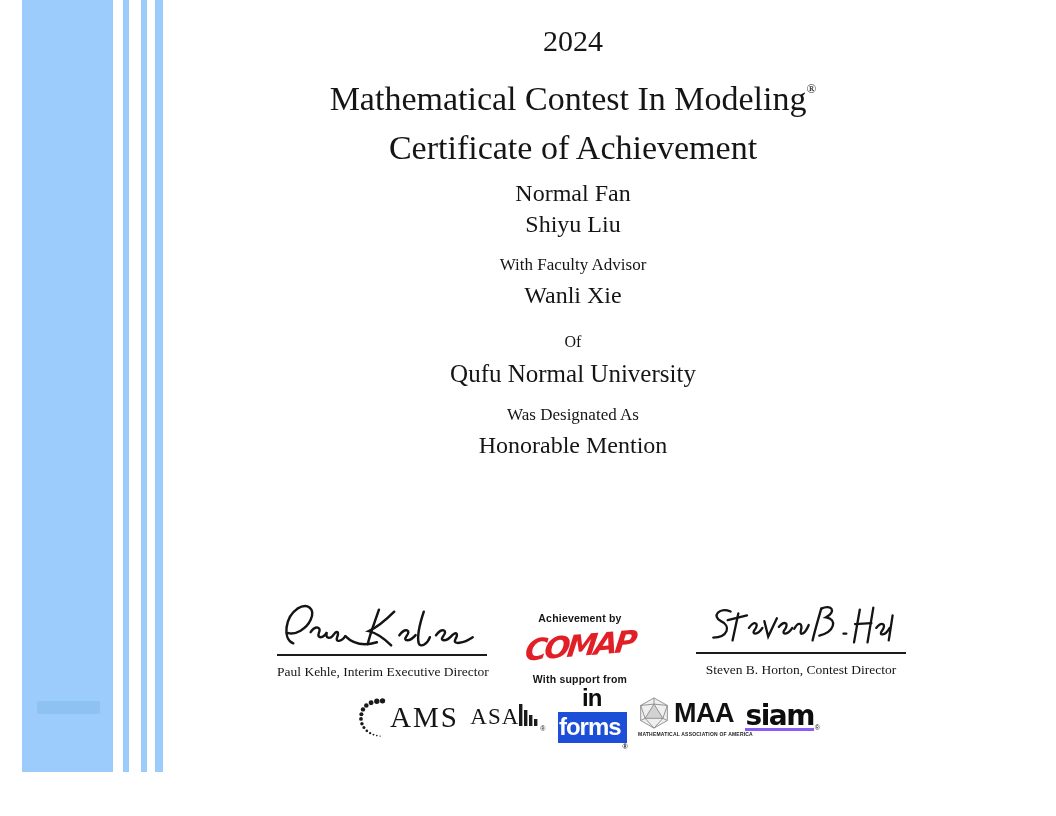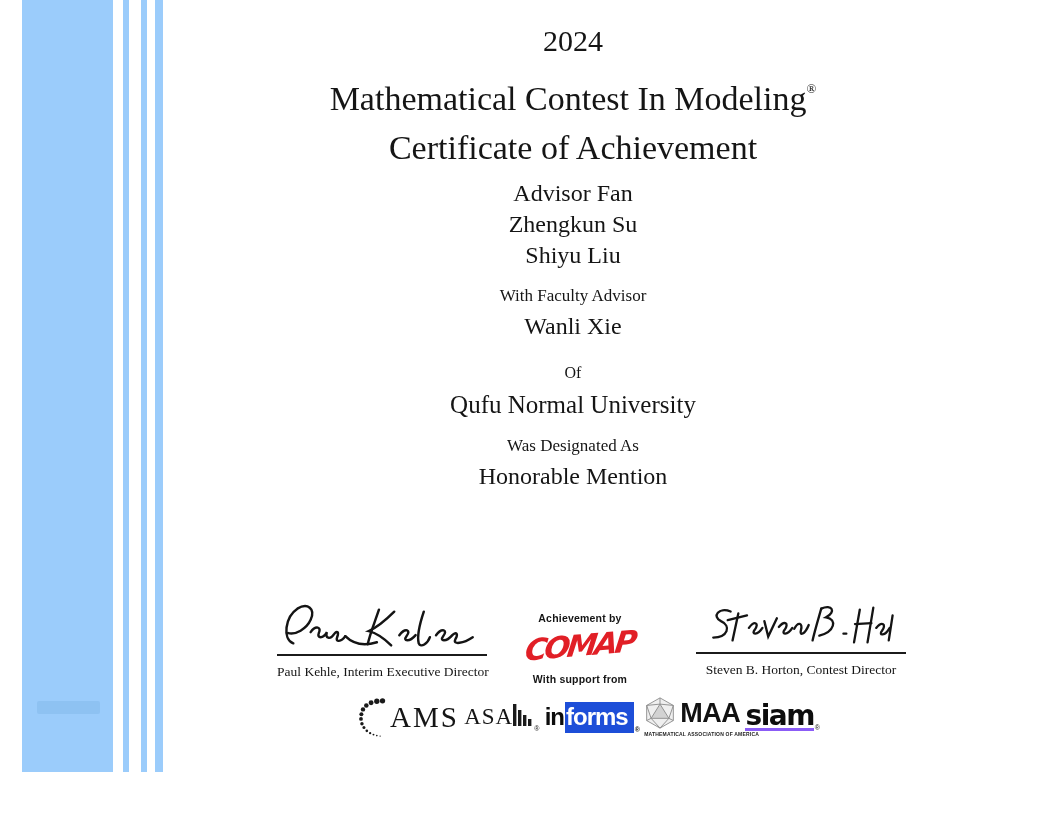--- a/index.html
+++ b/index.html
@@ -48,21 +48,21 @@
   .support-label { margin-top:3px; font-size:10.5px; font-weight:bold; letter-spacing:0.2px; }
 
   
   .logo-row { position:absolute; left:358px; top:696px; width:462px; height:42px;
               display:flex; align-items:center; justify-content:space-between;
               font-family:"Liberation Sans", sans-serif; }
   .logo-item { display:flex; align-items:center; }
   .ams-text { font-family:"Liberation Serif", serif; font-size:29px; letter-spacing:2px; margin-left:2px;text-align:center; }
   .asa-text { font-family:"Liberation Serif", serif; font-size:23px; letter-spacing:1px; }
   .tiny-reg { font-size:7px; align-self:flex-end; margin-left:1px; }
-  .informs  { font-weight:bold; font-size:24px; letter-spacing:-1px; }
+  .informs  { font-weight:bold; font-size:24px; letter-spacing:-1px;flex-direction:column; }
   .informs .in-part { color:#0d0d0d; }
   .informs .forms-box { background:#1d4ed8; color:#ffffff; padding:1px 6px 2px 1px; margin-left:1px; }
   .maa-group { position:relative; display:flex; align-items:center; padding-bottom:8px; }
   .maa-text  { font-weight:900; font-size:27px; letter-spacing:-0.5px; margin-left:4px; color:#111; }
   .maa-caption { position:absolute; left:0; bottom:0; width:100%; font-size:5px; font-weight:bold;
                  letter-spacing:0.2px; white-space:nowrap; color:#222; }
   .siam-text { font-weight:900; font-size:28px; letter-spacing:-1.5px; color:#0d0d0d;
                font-family:"DejaVu Sans", sans-serif; text-transform:lowercase;
                border-bottom:3px solid #8b5cf6; line-height:0.92; }
   svg { display:inline-block; }
@@ -75,22 +75,21 @@
 <div class="stripe stripe-thin-2"></div>
 <div class="stripe stripe-thin-3"></div>
 <div class="stripe-watermark"></div>
 
 <div class="content">
   <div class="year">2024</div>
   <div class="title"><span>Mathematical Contest In Modeling</span><sup>®</sup></div>
   <div class="subtitle">Certificate of Achievement</div>
 
   <div class="names">
-    <div>Advisor Fan</div>
-    <div>Zhengkun Su</div>
+    <div>Normal Fan</div>
     <div>Shiyu Liu</div>
   </div>
 
   <div class="small-label advisor-intro">With Faculty Advisor</div>
   <div class="big-line">Wanli Xie</div>
 
   <div class="of-label">Of</div>
   <div class="institution">Qufu Normal University</div>
 
   <div class="small-label designated">Was Designated As</div>

